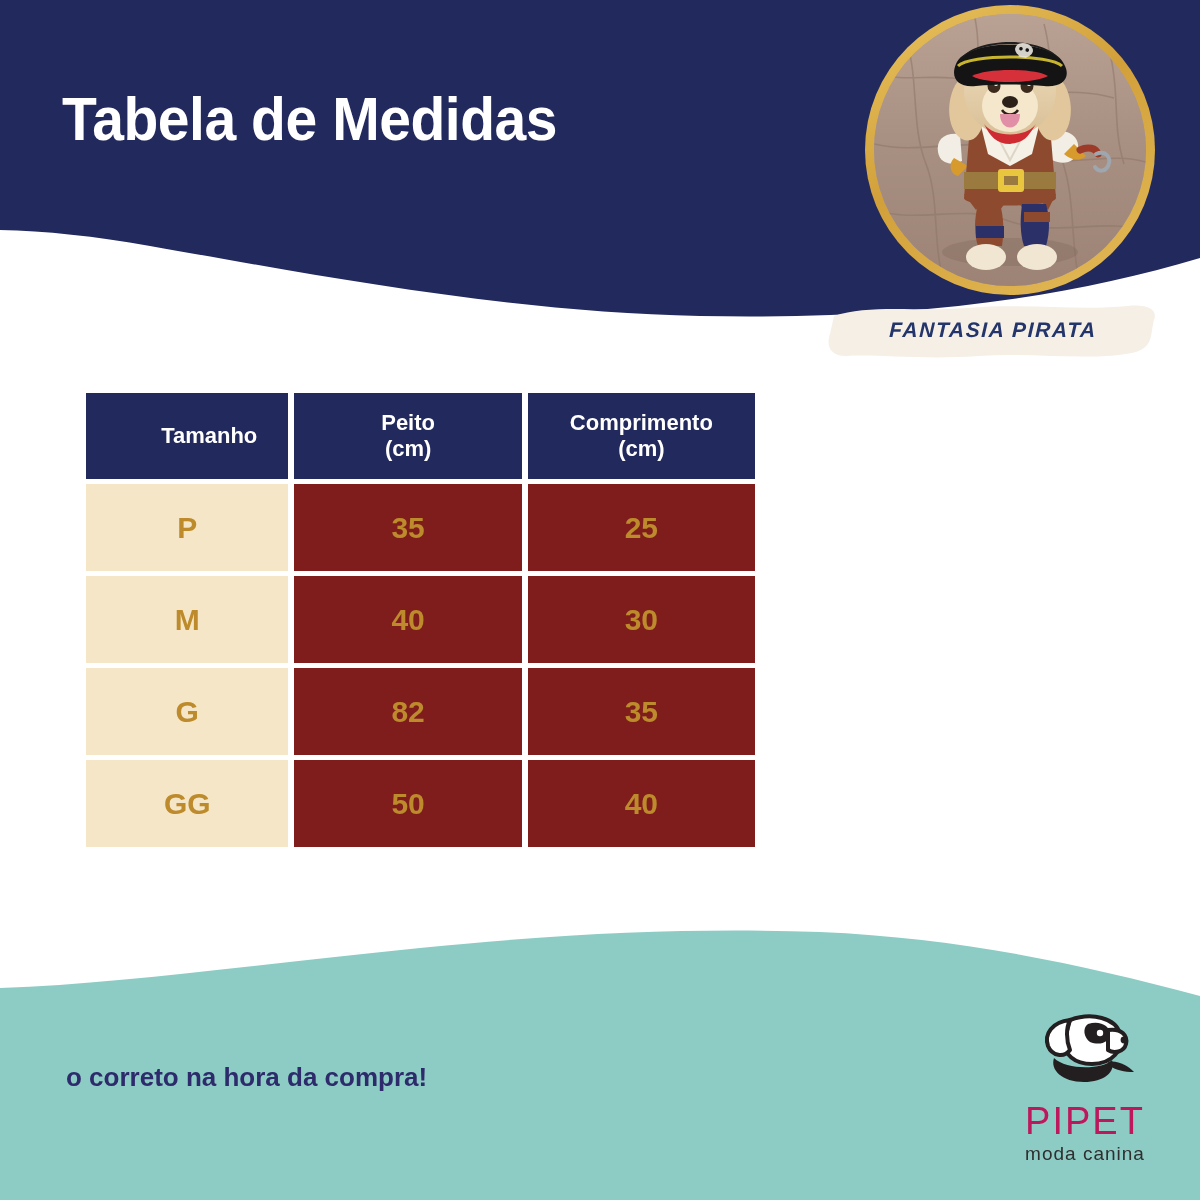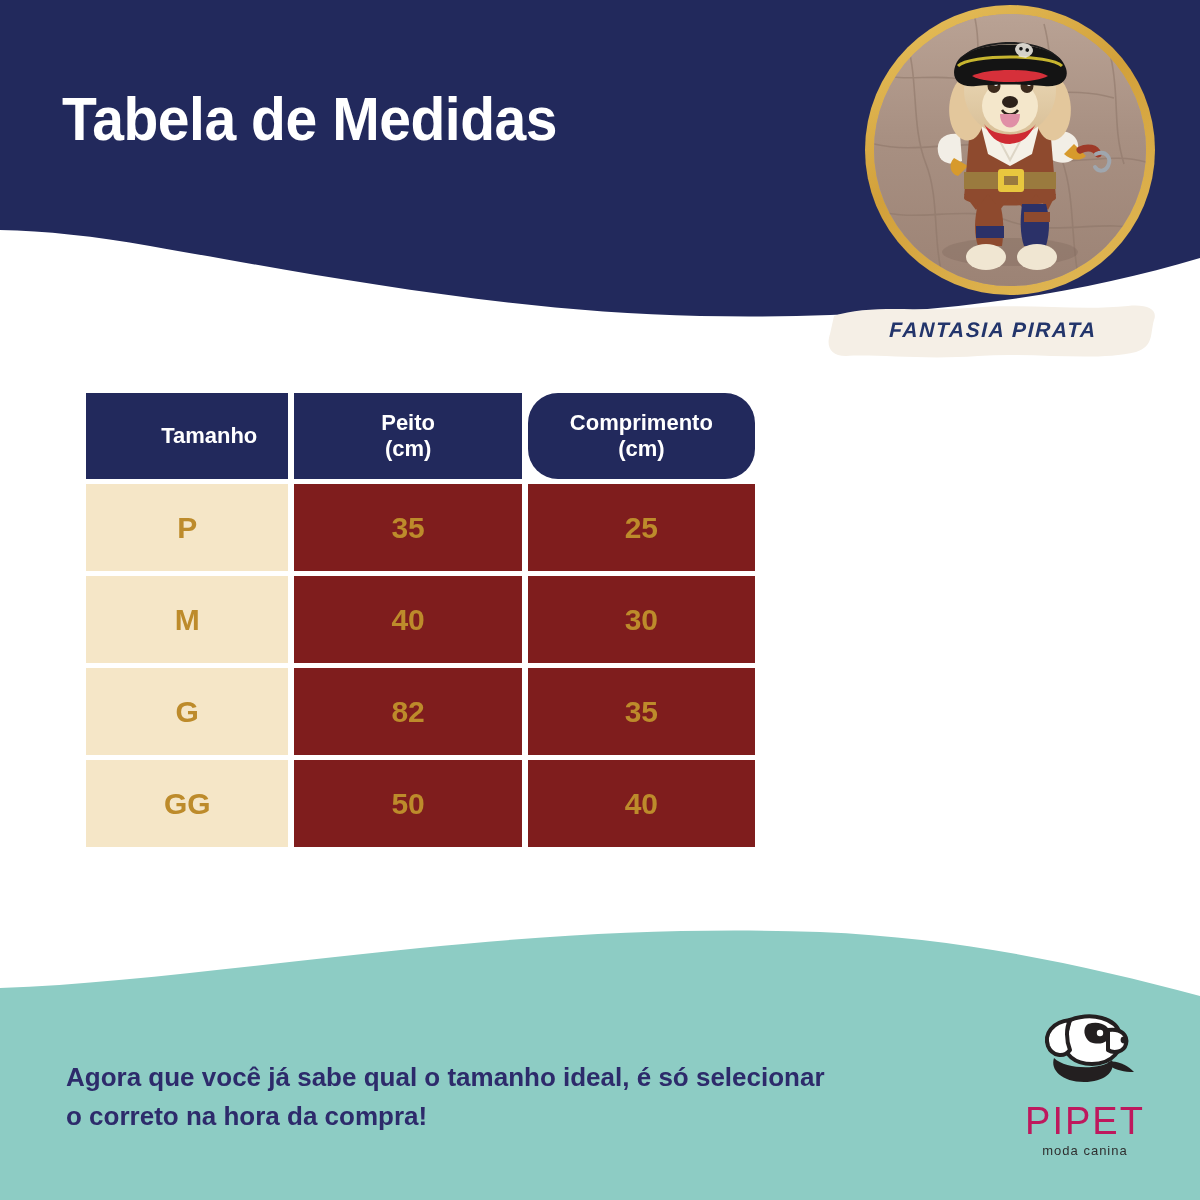--- a/index.html
+++ b/index.html
@@ -87,21 +87,21 @@
     color:#ffffff;
     font-size:22px;
     font-weight:bold;
     height:86px;
     vertical-align:middle;
     line-height:1.18;
     padding:0;
   }
   .size-table th.col-size { width:206px;padding-left:44px; }
   .size-table th.col-chest { width:237px; }
-  .size-table th.col-len  { width:232px;border-radius:30px; }
+  .size-table th.col-len  { width:232px; }
   .size-table td {
     height:87px;
     text-align:center;
     vertical-align:middle;
     font-size:30px;
     font-weight:bold;
     color:#bd8b2b;
     padding:0;
   }
   .size-table td.size-cell { background:#f5e6c7; }
@@ -137,21 +137,21 @@
     color:#be185d;
     font-size:38px;
     font-weight:normal;
     letter-spacing:2px;
     line-height:1;
     margin-top:16px;
   }
   .brand-tag {
     display:block;
     color:#2f2f2f;
-    font-size:13px;
+    font-size:19px;
     letter-spacing:1px;
     margin-top:3px;
   }
 </style>
 </head>
 <body>
 
 <svg class="header-wave" viewBox="0 0 1200 330" preserveAspectRatio="none">
   <path d="M0,0 L1200,0 L1200,258 C1060,300 900,320 700,316 C500,312 300,272 150,246 C95,236 45,231 0,230 Z" fill="#22295c"></path>
 </svg>
@@ -295,21 +295,20 @@
       <td class="val-cell">40</td>
     </tr>
   </tbody>
 </table>
 
 <svg class="footer-wave" viewBox="0 0 1200 290" preserveAspectRatio="none">
   <path d="M0,78 C120,74 260,54 420,38 C580,22 700,18 820,22 C960,28 1080,54 1200,86 L1200,290 L0,290 Z" fill="#8dccc4"></path>
 </svg>
 
 <div class="footer-text">
-  <div>Agora que você já sabe qual o tamanho ideal, é só selecionar</div>
   <div>o correto na hora da compra!</div>
 </div>
 
 <div class="brand">
   <svg class="brand-mark" viewBox="0 0 110 78">
 
     <path d="M24,50 C20,62 32,74 54,74 C74,74 86,64 82,52 C72,62 36,62 24,50 Z" fill="#231f20"></path>
     <path d="M78,54 C88,52 98,58 104,64 C94,64 86,62 80,58 Z" fill="#231f20"></path>
 
     <path d="M40,12 C62,4 86,10 90,26 C94,42 82,56 62,56 C44,56 34,46 34,34 Z" fill="#ffffff" stroke="#231f20" stroke-width="4" stroke-linejoin="round"></path>

